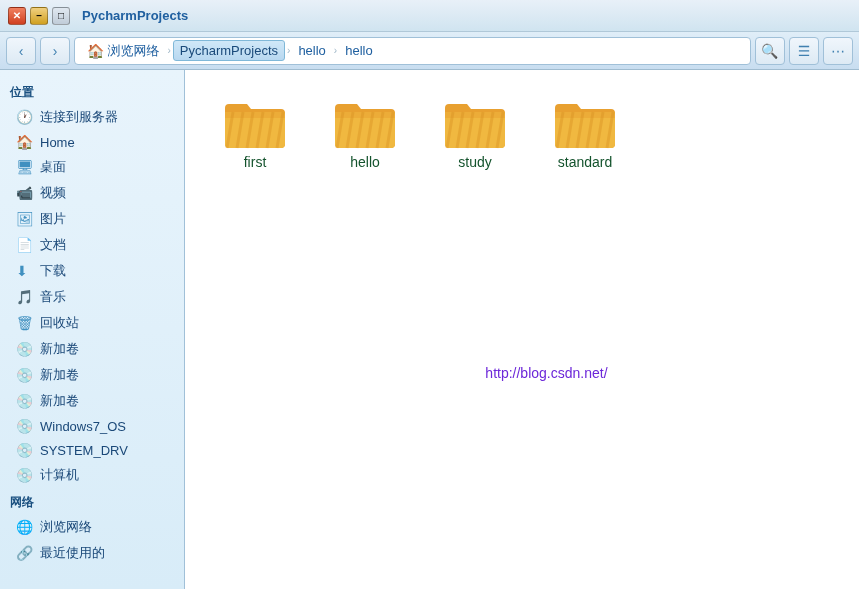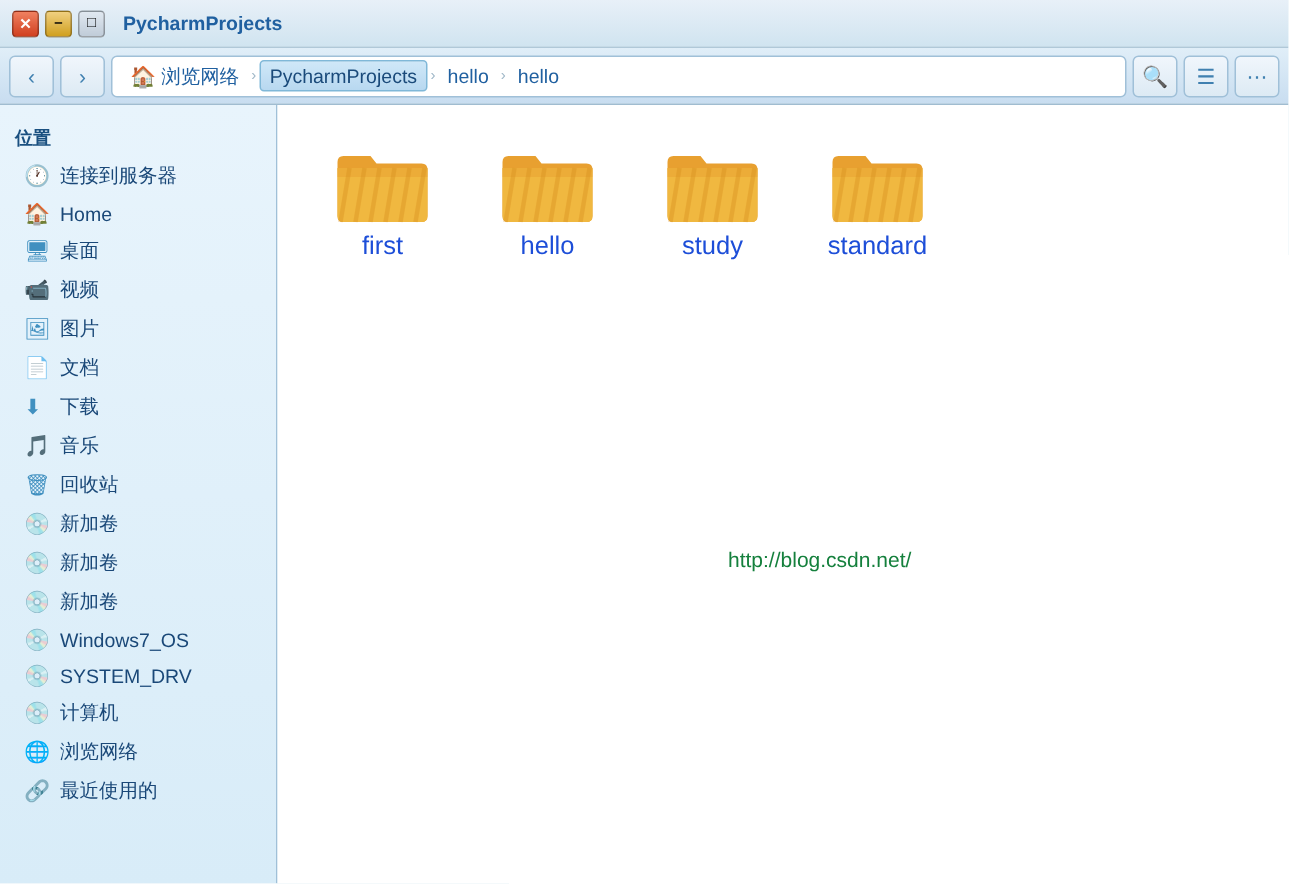--- a/index.html
+++ b/index.html
@@ -169,30 +169,30 @@
     .folder-icon {
       width: 64px;
       height: 52px;
       position: relative;
     }
     .folder-icon svg {
       width: 100%;
       height: 100%;
     }
     .folder-label {
-      font-size: 17px;
-      color: #1d4ed8;
+      font-size: 14px;
+      color: #14532d;
       text-align: left;
     }
     .watermark {
       position: absolute;
       bottom: 40%;
       left: 50%;
       transform: translateX(-30%);
-      color: #15803d;
+      color: #6d28d9;
       font-size: 14px;
       pointer-events: none;
       white-space: nowrap;
     }
 
     
     .sidebar::-webkit-scrollbar { width: 6px; }
     .sidebar::-webkit-scrollbar-track { background: #d8eef8; }
     .sidebar::-webkit-scrollbar-thumb { background: #a0c8e0; border-radius: 3px; }
   </style>
@@ -296,20 +296,21 @@
     </div>
     <div class="sidebar-item">
       <span class="icon">💿</span>
       <span>SYSTEM_DRV</span>
     </div>
     <div class="sidebar-item">
       <span class="icon">💿</span>
       <span>计算机</span>
     </div>
 
+    <div class="sidebar-section-label">网络</div>
     <div class="sidebar-item">
       <span class="icon">🌐</span>
       <span>浏览网络</span>
     </div>
     <div class="sidebar-item">
       <span class="icon">🔗</span>
       <span>最近使用的</span>
     </div>
   </div>
 

